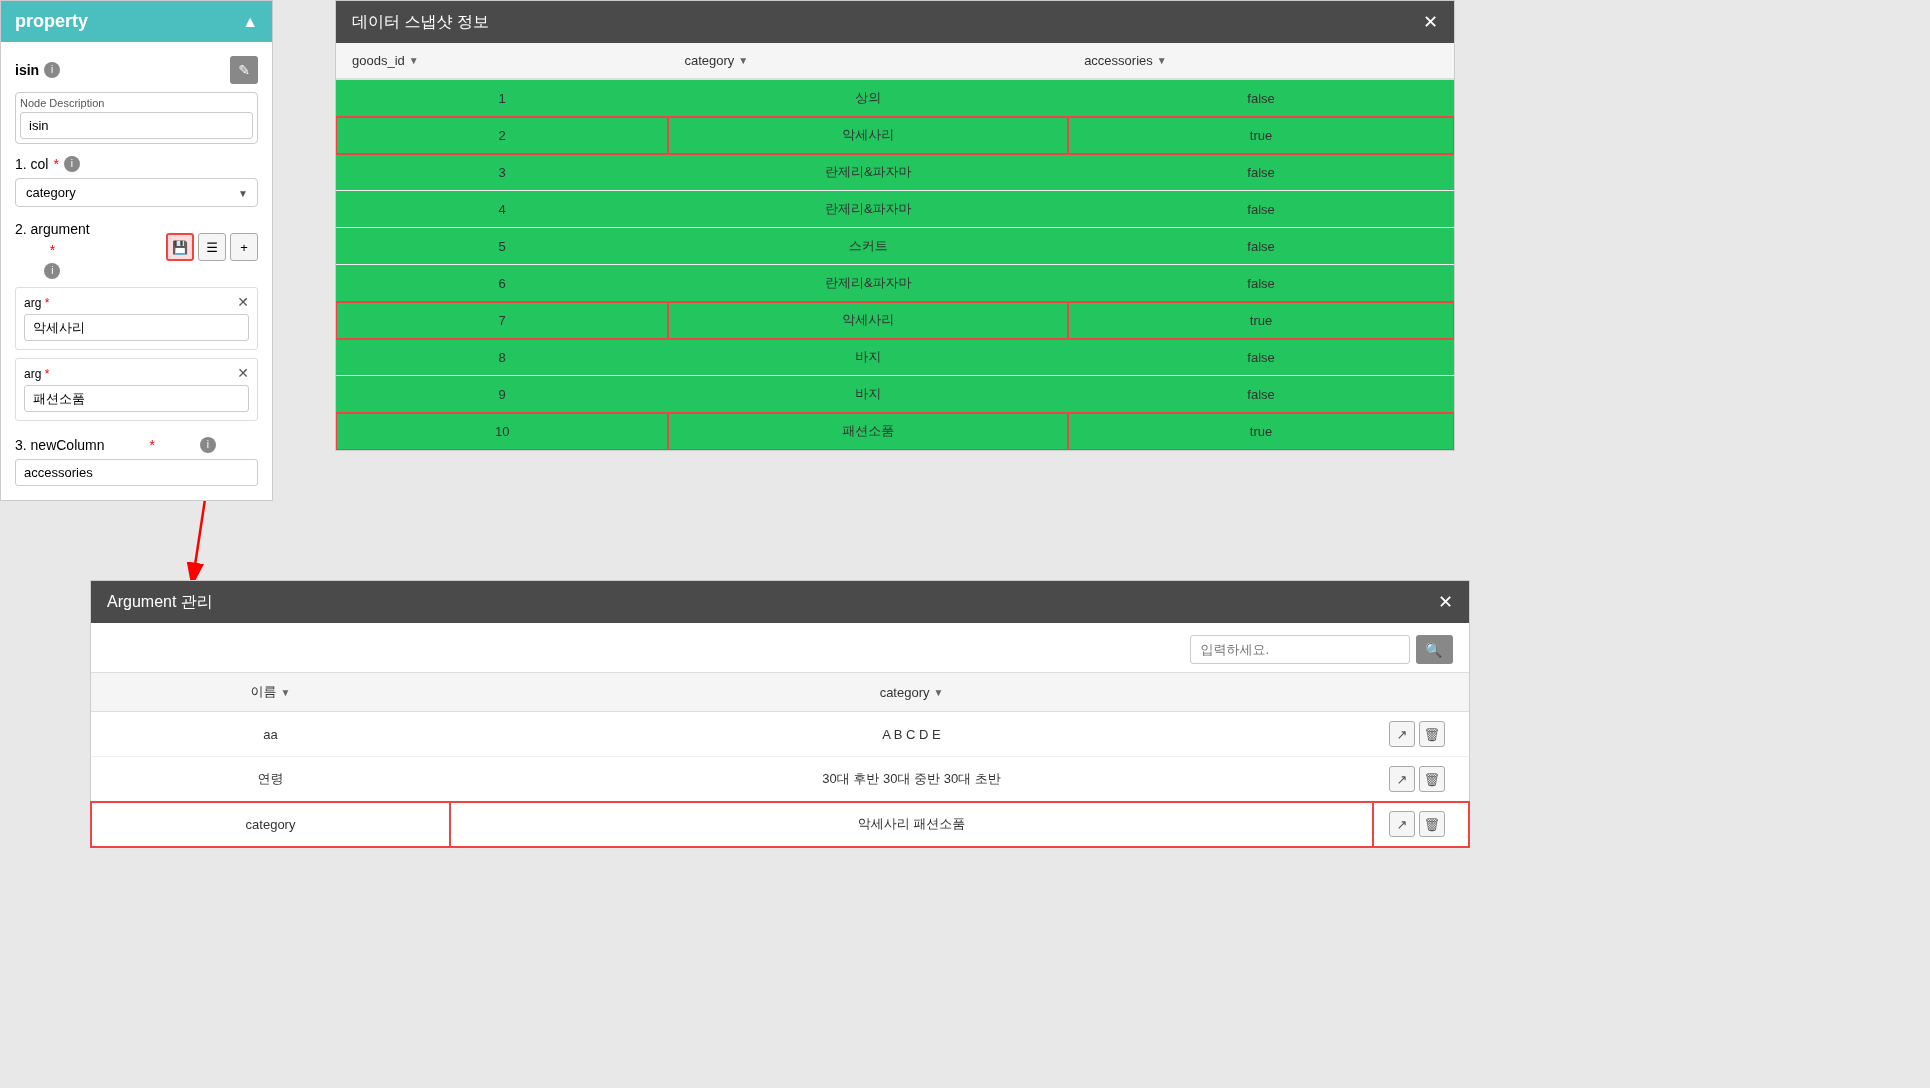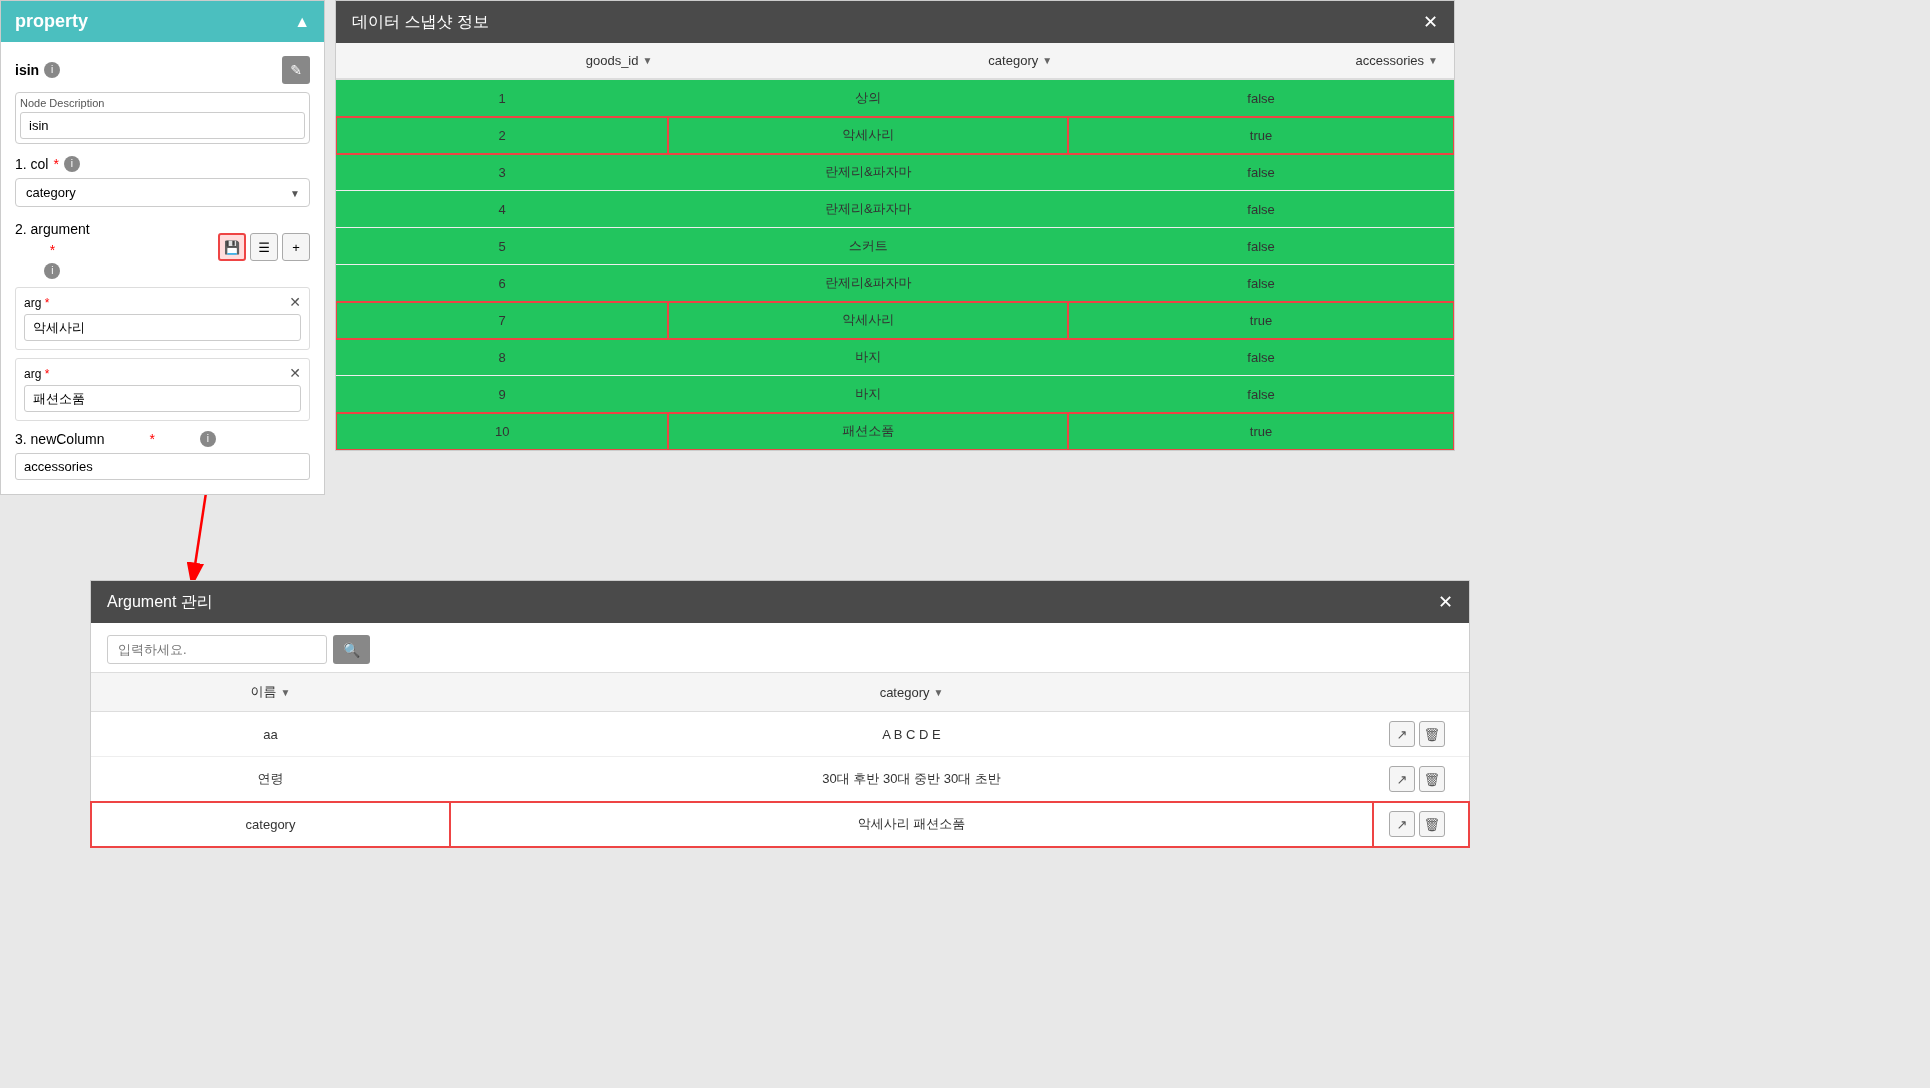--- a/index.html
+++ b/index.html
@@ -2,21 +2,21 @@
 <html><head>
   <meta charset="utf-8">
   <style>
     * { box-sizing: border-box; margin: 0; padding: 0; }
     body { font-family: 'Malgun Gothic', Arial, sans-serif; font-size: 13px; background: #e8e8e8; }
 
     
     .left-panel {
       position: absolute;
       left: 0; top: 0;
-      width: 325px;
+      width: 273px;
       background: #fff;
       border: 1px solid #ccc;
     }
     .left-panel-header {
       background: #4bbfbf;
       color: #fff;
       padding: 10px 14px;
       font-size: 18px;
       font-weight: bold;
       display: flex;
@@ -78,21 +78,21 @@
       padding: 10px 16px;
       font-size: 16px;
       display: flex;
       justify-content: space-between;
       align-items: center;
     }
     .close-btn { background: none; border: none; color: #fff; font-size: 18px; cursor: pointer; }
     .snapshot-table { width: 100%; border-collapse: collapse; }
     .snapshot-table th {
       background: #f5f5f5; border-bottom: 2px solid #ddd; padding: 10px 16px;
-      text-align: right; font-weight: normal; font-size: 13px; color: #333;
+      text-align: left; font-weight: normal; font-size: 13px; color: #333;
     }
     .snapshot-table td {
       border-bottom: 1px solid #eee; padding: 9px 16px;
       text-align: center; font-size: 13px; color: #333;
     }
     .snapshot-table tr.highlighted td { outline: 2px solid #e44; outline-offset: -1px; }
     .snapshot-table tr.highlighted { }
     .col-filter { display: inline-flex; align-items: center; gap: 4px; }
     .filter-icon { font-size: 10px; color: #666; }
 
@@ -106,21 +106,21 @@
     }
     .arg-modal-header {
       background: #4a4a4a;
       color: #fff;
       padding: 10px 16px;
       font-size: 16px;
       display: flex;
       justify-content: space-between;
       align-items: center;
     }
-    .arg-search-row { display: flex; gap: 6px; padding: 12px 16px 8px; }
+    .arg-search-row { display: flex; gap: 6px; padding: 12px 16px 8px; justify-content: flex-end; }
     .arg-search-input {
       border: 1px solid #ccc; border-radius: 3px; padding: 6px 10px; font-size: 13px; width: 220px;
     }
     .search-btn {
       background: #888; border: none; border-radius: 3px; padding: 6px 10px;
       cursor: pointer; color: #fff; font-size: 14px;
     }
     .arg-table { width: 100%; border-collapse: collapse; border-top: 1px solid #ddd; }
     .arg-table th {
       background: #f5f5f5; border-bottom: 1px solid #ddd; padding: 10px 16px;
@@ -217,21 +217,21 @@
     <div class="arg-item">
       <div class="arg-label">
         <span>arg</span>
         <span class="required">*</span>
       </div>
       <button class="arg-close">✕</button>
       <input class="arg-input" type="text" value="패션소품" style="">
     </div>
 
     
-    <div class="section-title" style="margin-top:10px;gap:45px;">
+    <div class="section-title" style="margin-top:16px;gap:45px;">
       <span>3. newColumn</span>
       <span class="required">*</span>
       <span class="info-icon">i</span>
     </div>
     <input class="new-col-input" type="text" value="accessories" style="">
   </div>
 </div>
 
 <div class="snapshot-modal">
   <div class="modal-header">

